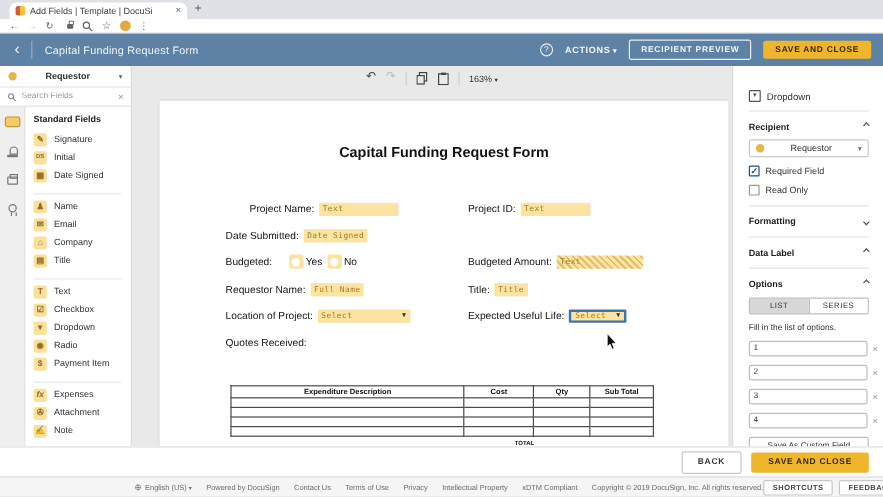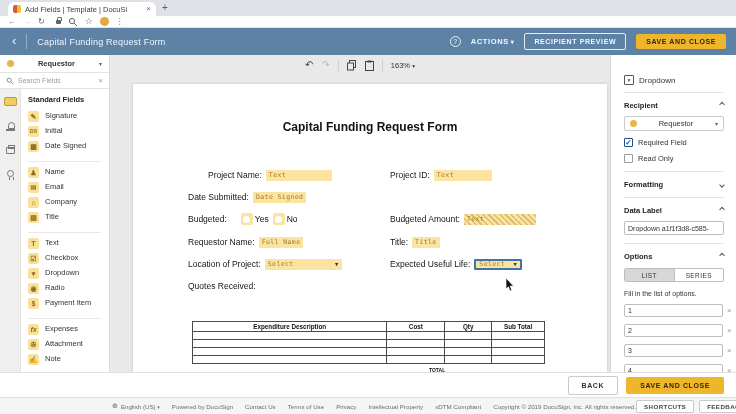--- a/index.html
+++ b/index.html
@@ -465,21 +465,20 @@
       <div class="psec">
         <b>Formatting</b>
           <span class="chev down"></span>
       </div>
 
       <div class="pdiv"></div>
       <div class="psec">
         <b>Data Label</b>
           <span class="chev up"></span>
       </div>
-      <input class="pinput" value="Dropdown a1f1f3d8-c585-" style="">
 
       <div class="pdiv"></div>
       <div class="psec">
         <b>Options</b>
           <span class="chev up"></span>
       </div>
       <div class="ptabs">
         <span class="ptab active">LIST</span>
         <span class="ptab">SERIES</span>
       </div>

